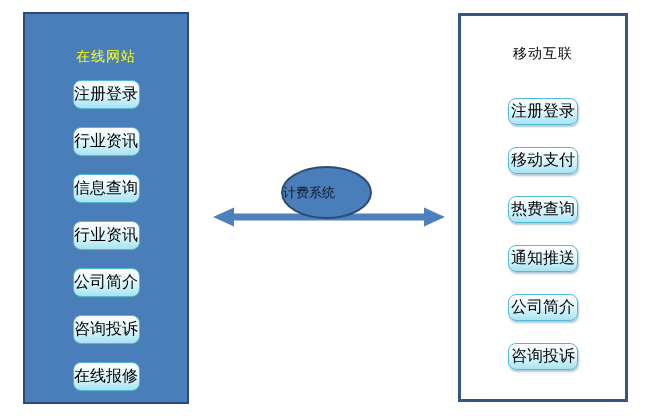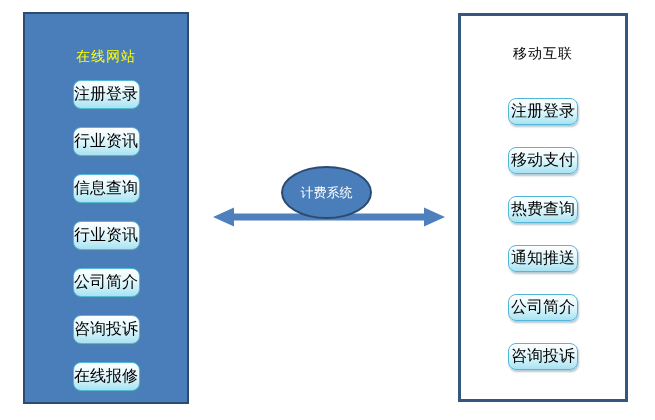--- a/index.html
+++ b/index.html
@@ -38,22 +38,22 @@
     box-shadow:1px 2px 2px rgba(90,130,155,0.45), inset 0 1px 0 #ffffff;
     color:#000000;font-size:16px;white-space:nowrap;
   }
   .panel-left  .flow-btn{width:67px;height:29px;}
   .panel-right .flow-btn{width:70px;height:27px;}
 
   
   .center-ellipse{
     position:absolute;left:281px;top:166px;width:91px;height:53px;
     box-sizing:border-box;background:#4A7EBA;border:2px solid #2B4B72;border-radius:50%;
-    display:flex;align-items:center;justify-content:center;z-index:2;
-    color:#ffffff;font-size:13px;
+    display:flex;align-items:center;z-index:2;
+    color:#0f172a;font-size:13px;
   }
 
   
   .arrow-wrap{position:absolute;left:213px;top:205px;width:232px;height:24px;z-index:1;}
 </style>
 </head>
 <body>
 
 <div id="canvas">
 

